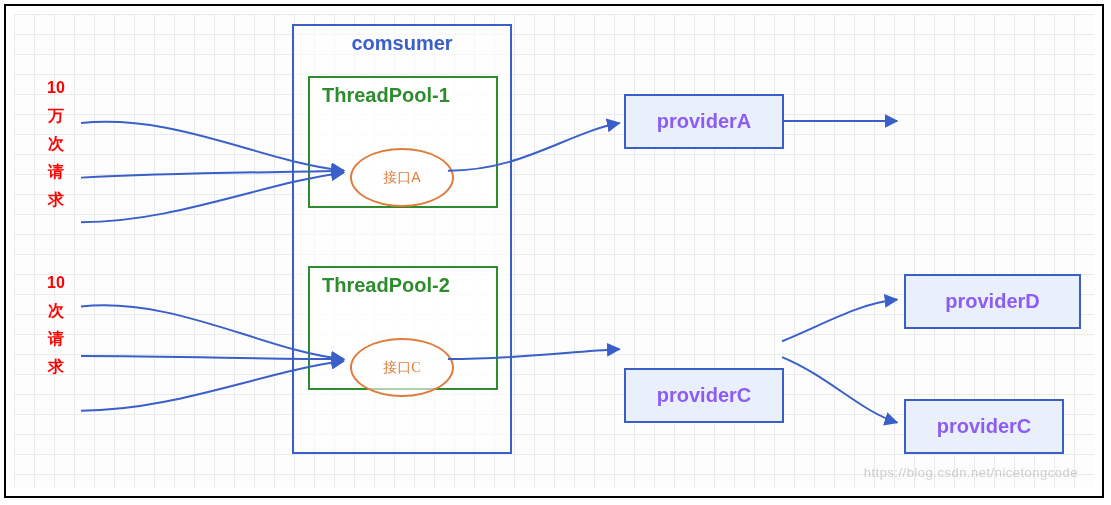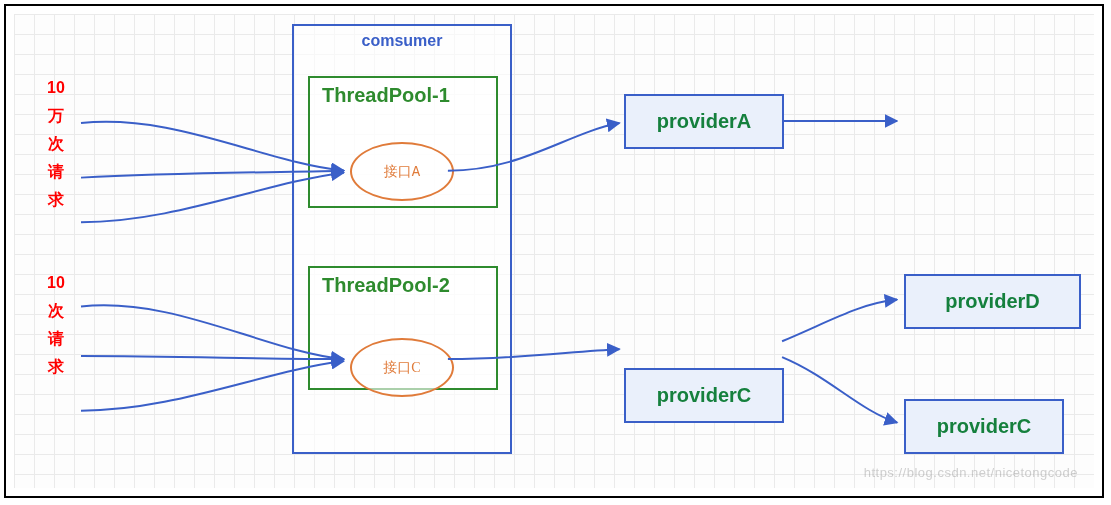--- a/index.html
+++ b/index.html
@@ -37,21 +37,21 @@
     width: 24px;
   }
   .consumer-box {
     border: 2px solid #3a5fc8;
     background: rgba(255,255,255,0.6);
     box-sizing: border-box;
   }
   .consumer-title {
     color: #3a5fc8;
     font-weight: bold;
-    font-size: 16px;
+    font-size: 20px;
     text-align: center;
     padding-top: 6px;
   }
   .pool {
     position: absolute;
     border: 2px solid #2e8b2e;
     background: rgba(255,255,255,0.5);
     box-sizing: border-box;
   }
   .pool-title {
@@ -68,21 +68,21 @@
     font-size: 14px;
     display: flex;
     align-items: center;
     justify-content: center;
     background: rgba(255,255,255,0.6);
   }
   .provider {
     position: absolute;
     border: 2px solid #3a5fc8;
     background: #eaf0fb;
-    color: #15803d;
+    color: #8b5cf6;
     font-weight: bold;
     font-size: 20px;
     display: flex;
     align-items: center;
     justify-content: center;
     box-sizing: border-box;
   }
   svg.arrows {
     position: absolute;
     left: 0; top: 0;
@@ -112,21 +112,21 @@
     <div class="abs vlabel" style="left:30px; top:255px; white-space:pre;">10
 次
 请
 求</div>
 
     <div class="abs consumer-box" style="left:278px; top:10px; width:220px; height:430px;">
       <div class="consumer-title">comsumer</div>
 
       <div class="pool" style="left:14px; top:50px; width:190px; height:132px;">
         <div class="pool-title">ThreadPool-1</div>
-        <div class="ellipse" style="left:40px; top:64px; width:100px; height:55px;font-family:Liberation Mono, monospace;">
+        <div class="ellipse" style="left:40px; top:70px; width:100px; height:55px;">
           <span>接口A</span>
         </div>
       </div>
 
       <div class="pool" style="left:14px; top:240px; width:190px; height:124px;">
         <div class="pool-title">ThreadPool-2</div>
         <div class="ellipse" style="left:40px; top:70px; width:100px; height:55px;font-family:Liberation Serif, serif;">
           <span>接口C</span>
         </div>
       </div>

